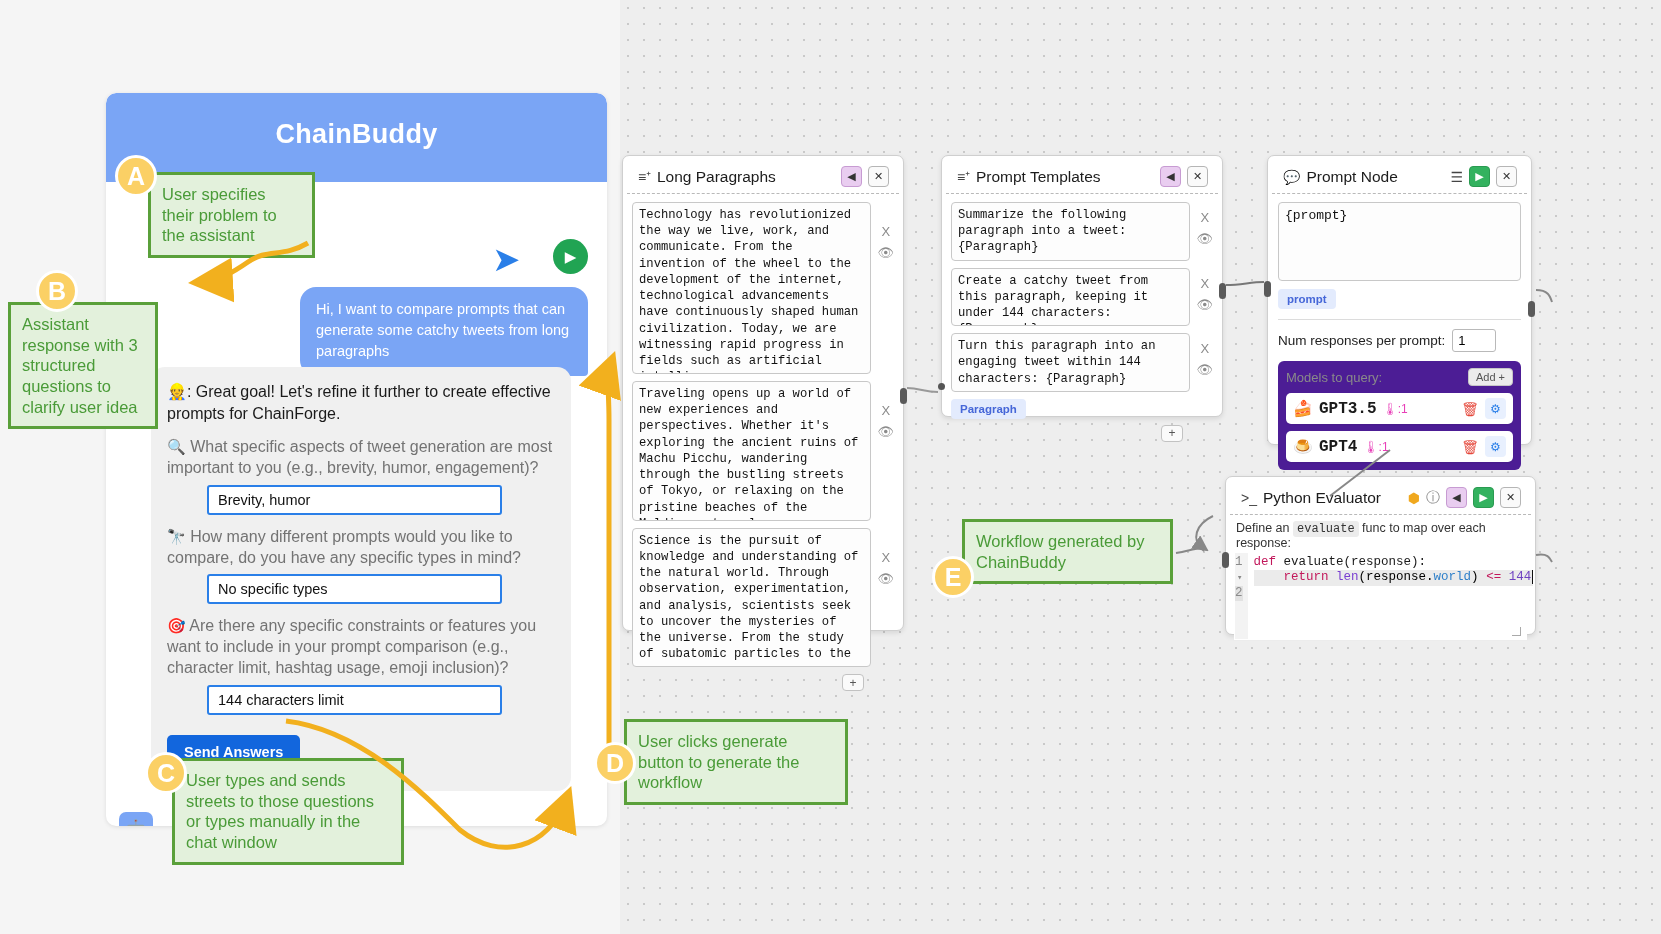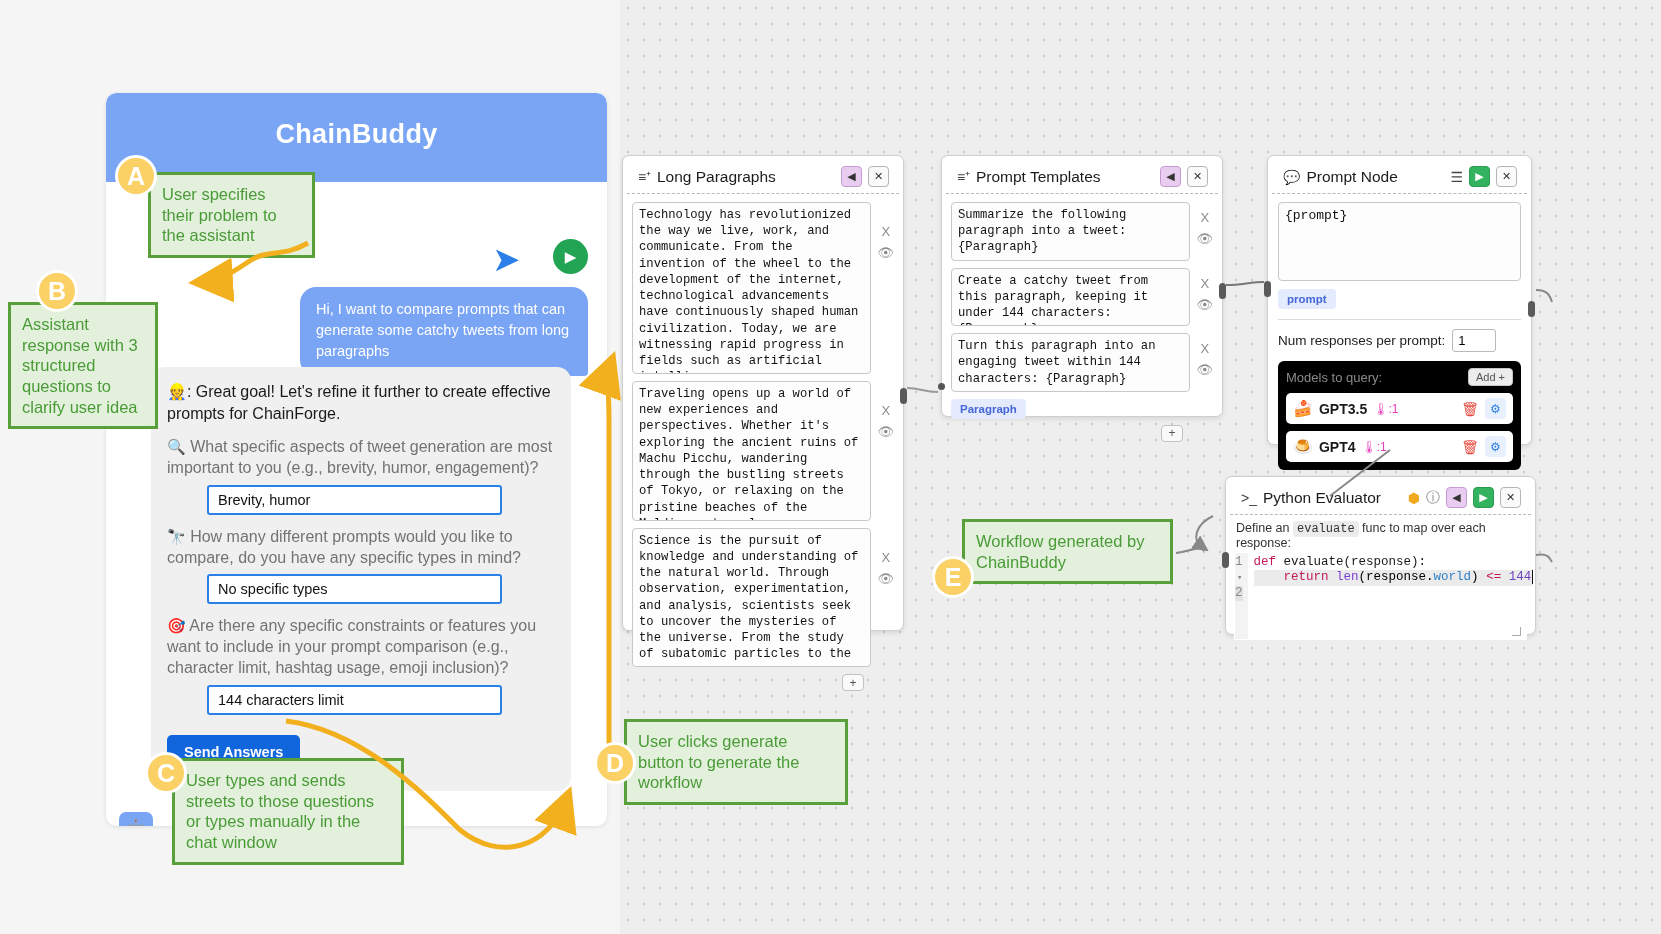--- a/index.html
+++ b/index.html
@@ -140,32 +140,32 @@
   #node-long { left: 622px; top: 155px; width: 282px; height: 476px; }
   #node-tpl  { left: 941px; top: 155px; width: 282px; height: 262px; }
   #node-prompt { left: 1267px; top: 155px; width: 265px; height: 290px; }
   #node-py   { left: 1225px; top: 476px; width: 311px; height: 159px; }
 
   .num-row { display: flex; align-items: center; gap: 7px; font-size: 13.5px; color: #222; }
   .num-input {
     width: 44px; border: 1px solid #b9b9b9; border-radius: 3px;
     padding: 3px 5px; font-size: 13px; font-family: "Liberation Sans", sans-serif;
   }
-  .models-box { background: #000000; border-radius: 6px; padding: 7px 8px 8px 8px; margin-top: 9px; }
+  .models-box { background: #4c1d95; border-radius: 6px; padding: 7px 8px 8px 8px; margin-top: 9px; }
   .models-head { display: flex; align-items: center; font-size: 13px; color: #8a8a8a; }
   .add-btn {
     margin-left: auto; background: #ececec; border: 1px solid #c6c6c6;
     border-radius: 4px; font-size: 11px; color: #555; padding: 2px 7px; cursor: pointer;
   }
   .model-row {
     display: flex; align-items: center; gap: 6px;
     background: #fff; border-radius: 5px; padding: 5px 7px; margin-top: 7px;
     box-shadow: 0 1px 2px rgba(0,0,0,.07);
   }
-  .model-name { font-size: 14px; font-weight: bold; color: #1a1a1a; }
+  .model-name { font-size: 16px; font-weight: bold; color: #1a1a1a; font-family: Liberation Mono, monospace; }
   .model-temp { font-size: 12px; color: #e83fb8; }
   .trash { margin-left: auto; color: #e5483b; font-size: 14px; cursor: pointer; }
   .gear {
     width: 21px; height: 21px; border-radius: 4px;
     background: #e8f0fe; color: #2a7fe8;
     display: flex; align-items: center; justify-content: center;
     font-size: 12px; cursor: pointer;
   }
 
   .py-hint { font-size: 12.5px; color: #333; padding: 6px 10px 2px 10px; }

